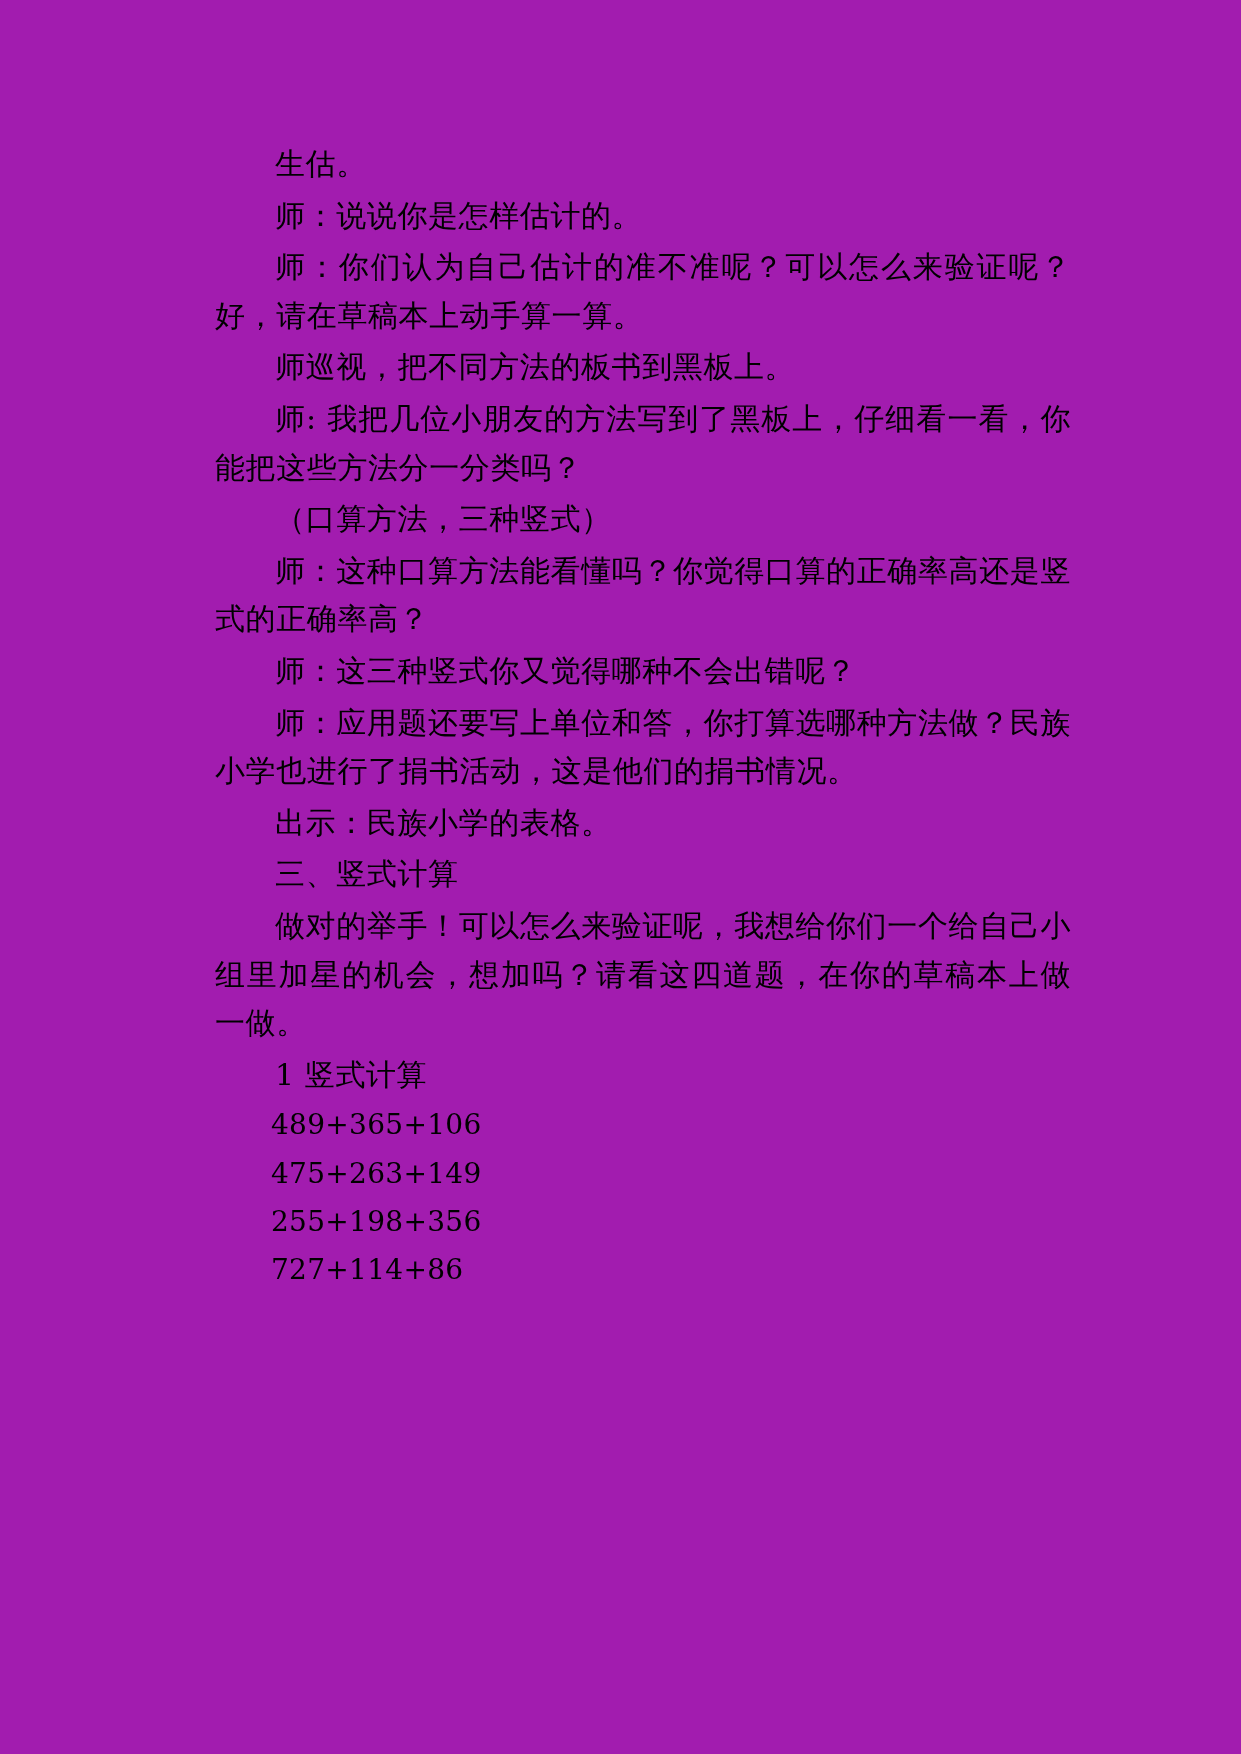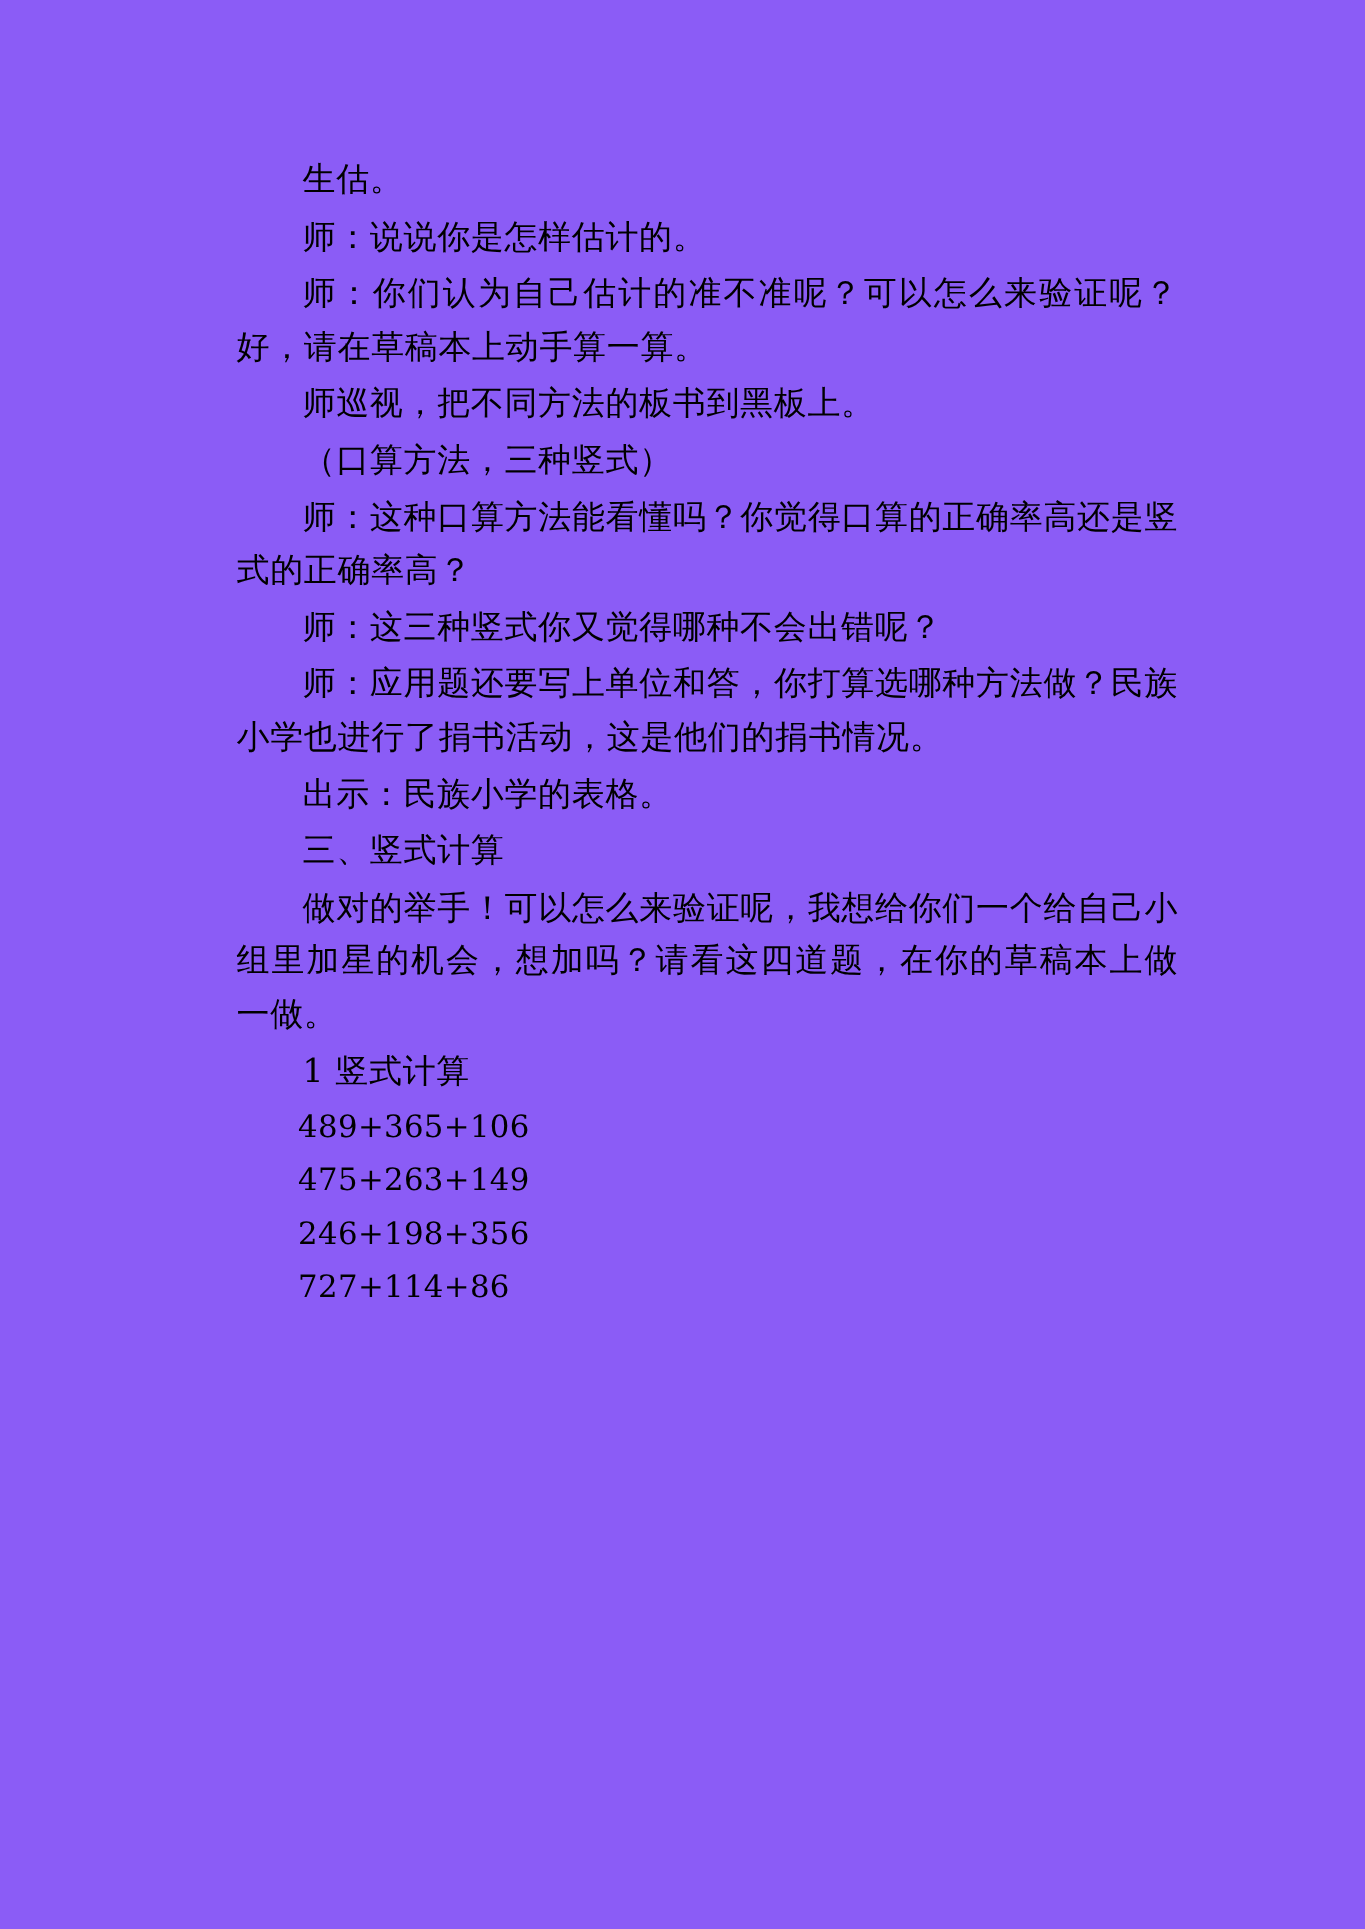--- a/index.html
+++ b/index.html
@@ -4,21 +4,21 @@
 <style>
   html, body {
     margin: 0;
     padding: 0;
     background: #ffffff;
   }
   .page {
     width: 1241px;
     height: 1754px;
     position: relative;
-    background: #8b5cf6;
+    background: #a21caf;
     box-sizing: border-box;
     padding: 140px 170px 60px 215px;
     font-family: "DejaVu Serif", "Liberation Serif", serif;
     color: #000000;
   }
   .doc-body {
     font-size: 30px;
     line-height: 1.62;
     letter-spacing: 0.6px;
     text-align: justify;
@@ -38,26 +38,27 @@
 </style>
 </head>
 <body>
 
 <div class="page">
   <div class="doc-body">
     <p class="para">生估。</p>
     <p class="para">师：说说你是怎样估计的。</p>
     <p class="para">师：你们认为自己估计的准不准呢？可以怎么来验证呢？好，请在草稿本上动手算一算。</p>
     <p class="para">师巡视，把不同方法的板书到黑板上。</p>
+    <p class="para">师: 我把几位小朋友的方法写到了黑板上，仔细看一看，你能把这些方法分一分类吗？</p>
     <p class="para">（口算方法，三种竖式）</p>
     <p class="para">师：这种口算方法能看懂吗？你觉得口算的正确率高还是竖式的正确率高？</p>
     <p class="para">师：这三种竖式你又觉得哪种不会出错呢？</p>
     <p class="para">师：应用题还要写上单位和答，你打算选哪种方法做？民族小学也进行了捐书活动，这是他们的捐书情况。</p>
     <p class="para">出示：民族小学的表格。</p>
     <p class="para">三、竖式计算</p>
     <p class="para">做对的举手！可以怎么来验证呢，我想给你们一个给自己小组里加星的机会，想加吗？请看这四道题，在你的草稿本上做一做。</p>
     <p class="para">1 竖式计算</p>
     <p class="eq">489+365+106</p>
     <p class="eq">475+263+149</p>
-    <p class="eq">246+198+356</p>
+    <p class="eq">255+198+356</p>
     <p class="eq">727+114+86</p>
   </div>
 </div>
 
 </body></html>

